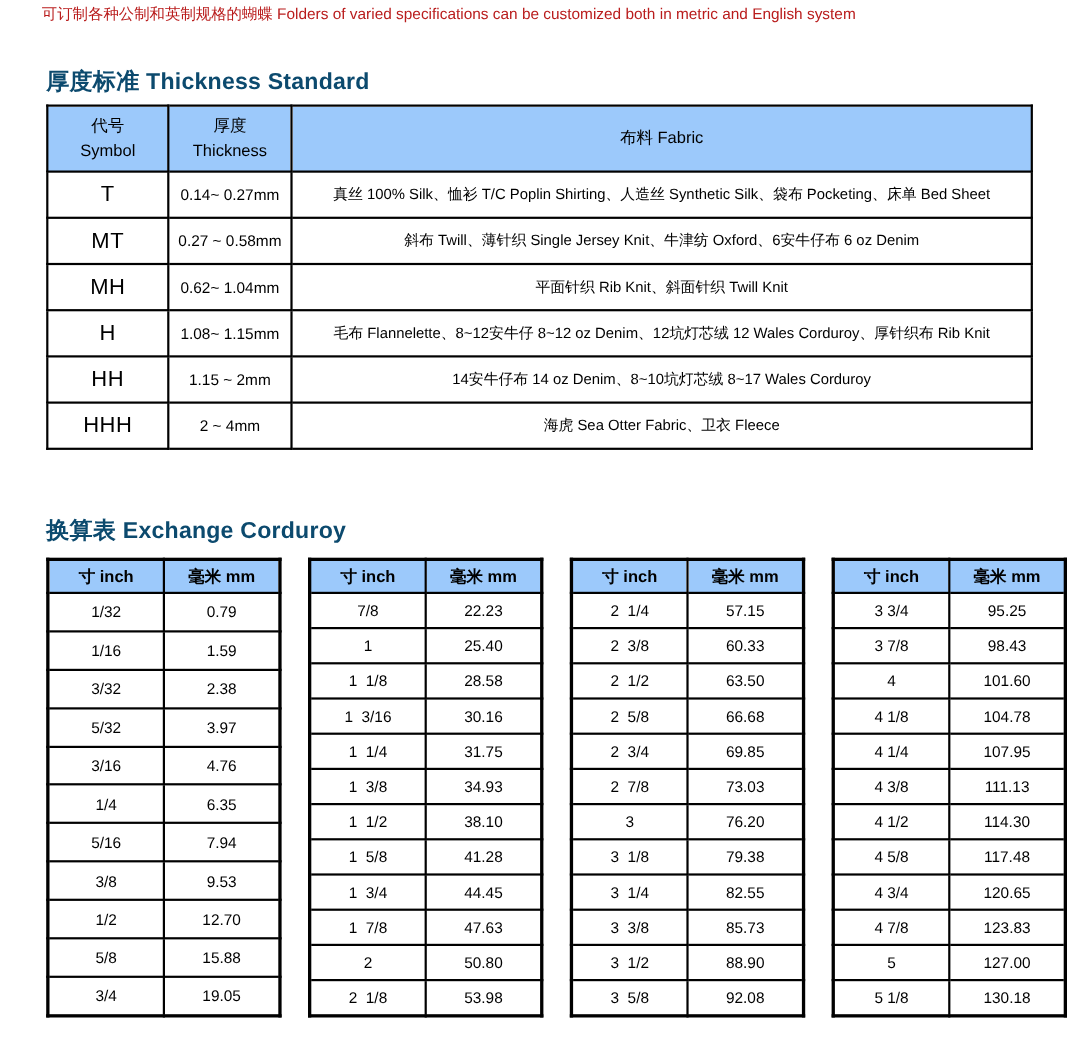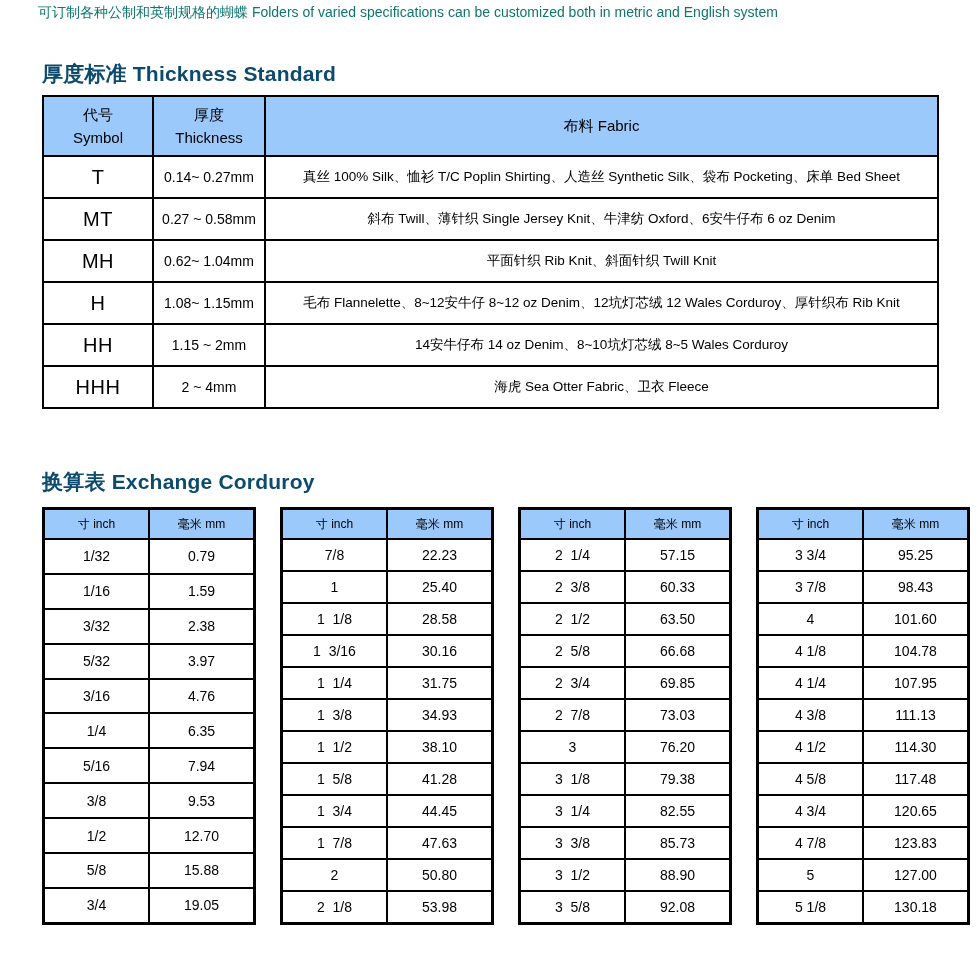--- a/index.html
+++ b/index.html
@@ -5,21 +5,21 @@
   html, body { margin: 0; padding: 0; background: #ffffff; }
   body {
     width: 980px; height: 953px;
     font-family: "Liberation Sans", "DejaVu Sans", sans-serif;
     color: #000;
   }
   .page { position: relative; width: 980px; height: 953px; overflow: hidden; }
 
   .top-note {
     position: absolute; left: 38px; top: 4px;
-    font-size: 14px; color: #0f766e; white-space: nowrap; text-align: center;
+    font-size: 14px; color: #b91c1c; white-space: nowrap; text-align: center;
   }
 
   .section-title {
     position: absolute; left: 42px;
     font-size: 21px; font-weight: bold; color: #0c4a6e; margin: 0;
     letter-spacing: 0.2px;
   }
   .title-thickness { top: 60px; }
   .title-exchange  { top: 468px; }
 
@@ -48,21 +48,21 @@
   .exchange-row-wrap {
     position: absolute; left: 42px; top: 507px;
     display: flex; gap: 24px;
   }
   .exchange-table { width: 206px; border: 3px solid #000; }
   .exchange-table th, .exchange-table td {
     border: 2px solid #000; text-align: center; vertical-align: middle;
     padding: 0; overflow: hidden;
   }
   .exchange-table th {
-    background: #9cc9fb; font-weight: normal; font-size: 12px;
+    background: #9cc9fb; font-weight: bold; font-size: 15px;
     height: 28px; width: 103px;
   }
   .exchange-table td { height: 30px; font-size: 14px; white-space: pre; }
 </style>
 </head>
 <body>
 
 <div class="page">
 
   <div class="top-note">可订制各种公制和英制规格的蝴蝶 Folders of varied specifications can be customized both in metric and English system</div>
@@ -100,21 +100,21 @@
           <td class="fabric">平面针织 Rib Knit、斜面针织 Twill Knit</td>
         </tr>
         <tr>
           <td class="symbol">H</td>
           <td class="thickness">1.08~ 1.15mm</td>
           <td class="fabric">毛布 Flannelette、8~12安牛仔 8~12 oz Denim、12坑灯芯绒 12 Wales Corduroy、厚针织布 Rib Knit</td>
         </tr>
         <tr>
           <td class="symbol">HH</td>
           <td class="thickness">1.15 ~ 2mm</td>
-          <td class="fabric">14安牛仔布 14 oz Denim、8~10坑灯芯绒 8~5 Wales Corduroy</td>
+          <td class="fabric">14安牛仔布 14 oz Denim、8~10坑灯芯绒 8~17 Wales Corduroy</td>
         </tr>
         <tr>
           <td class="symbol">HHH</td>
           <td class="thickness">2 ~ 4mm</td>
           <td class="fabric">海虎 Sea Otter Fabric、卫衣 Fleece</td>
         </tr>
       </tbody>
   </table>
 
   <h2 class="section-title title-exchange">换算表 Exchange Corduroy</h2>

